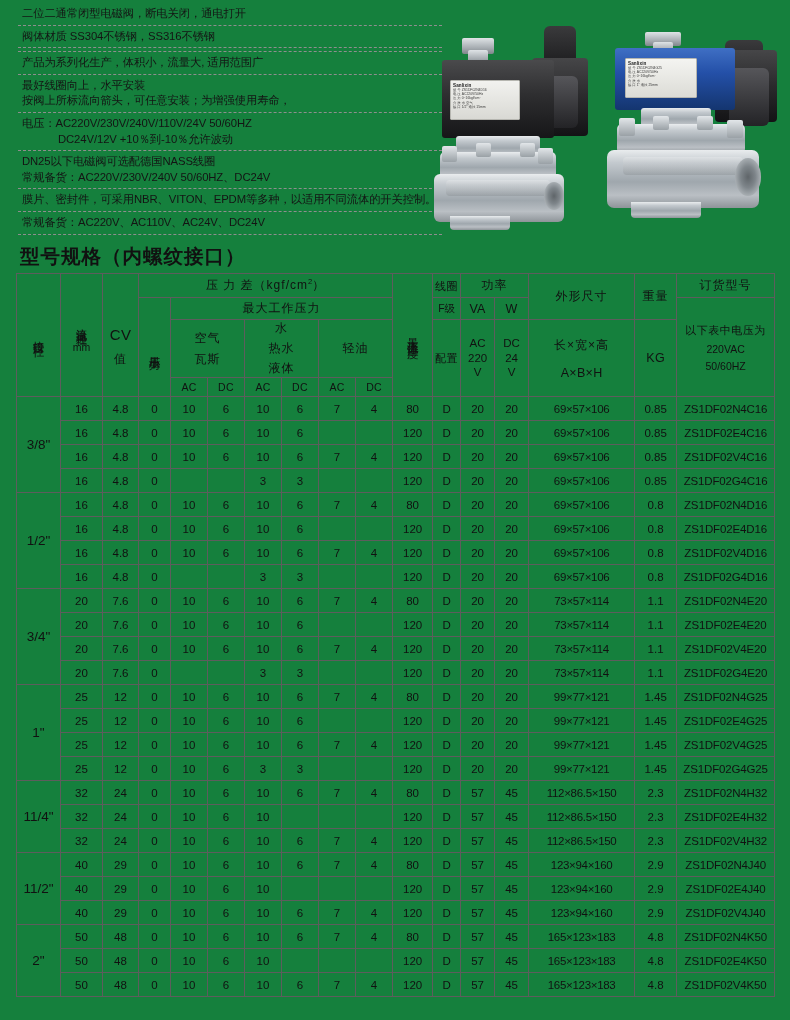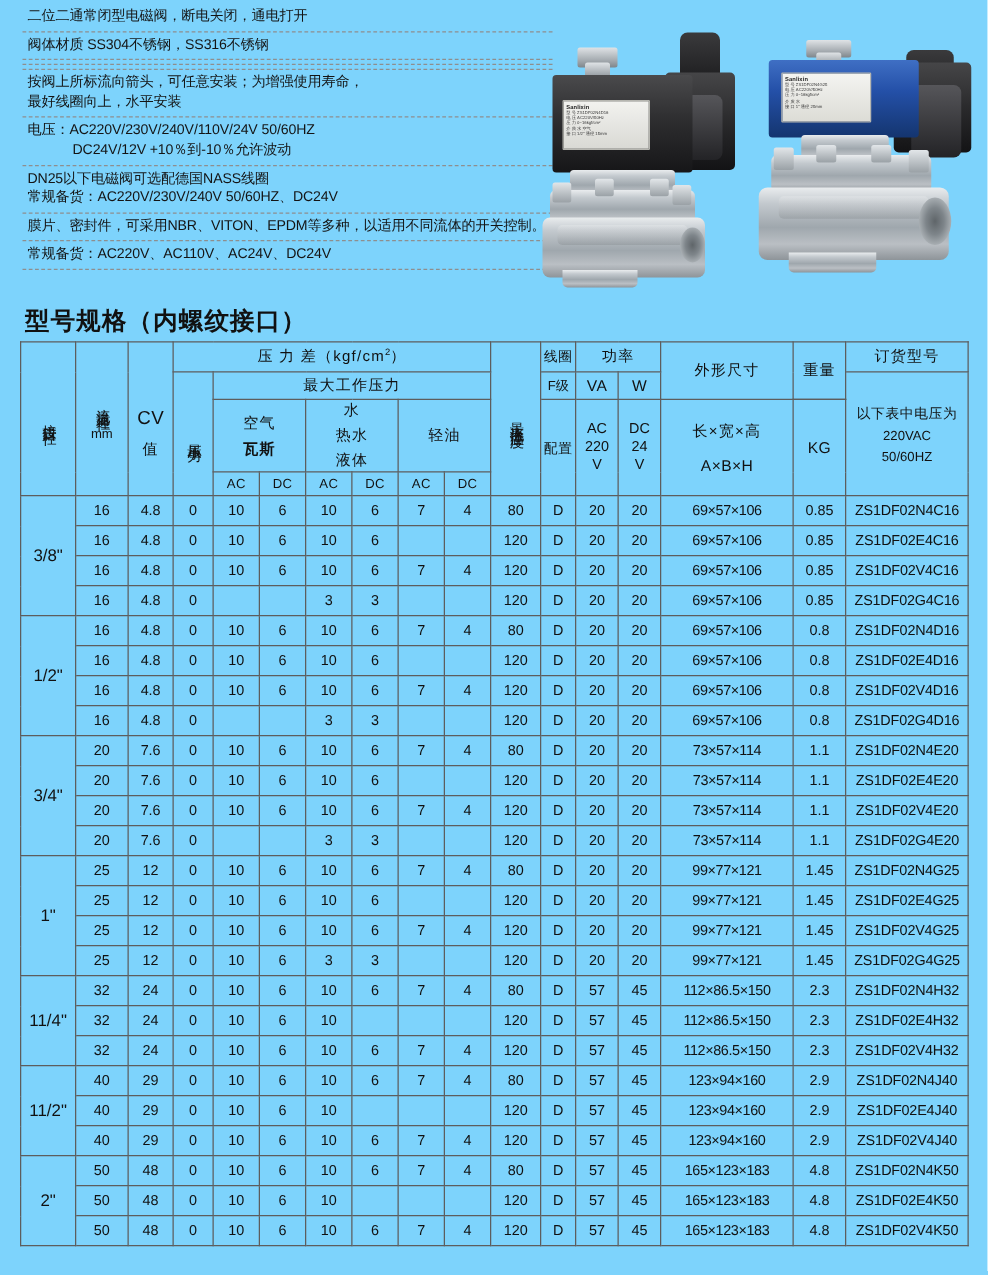--- a/index.html
+++ b/index.html
@@ -8,21 +8,21 @@
     margin: 0; padding: 0;
     width: 790px; height: 1020px;
     background: #ffffff;
     font-family: "Liberation Sans", "DejaVu Sans", sans-serif;
     color: #1a1a1a;
     overflow: hidden;
   }
   #page {
     position: relative;
     width: 790px; height: 1020px;
-    background: #7dd3fc;
+    background: #15803d;
   }
 
   
   .desc {
     position: absolute;
     left: 12px; top: 6px;
     width: 430px;
   }
   .desc-group { margin: 0 0 2px 0; }
   .desc-line {
@@ -163,24 +163,27 @@
   <div class="desc" id="desc-root">
       <div class="desc-group">
         <div class="desc-line">二位二通常闭型电磁阀，断电关闭，通电打开</div>
       </div>
       <div class="dashrule"></div>
       <div class="desc-group">
         <div class="desc-line">阀体材质 SS304不锈钢，SS316不锈钢</div>
       </div>
       <div class="dashrule"></div>
       <div class="dashrule"></div>
+      <div class="desc-group">
+        <div class="desc-line">产品为系列化生产，体积小，流量大, 适用范围广</div>
+      </div>
       <div class="dashrule"></div>
       <div class="desc-group">
+        <div class="desc-line">最好线圈向上，水平安装</div>
         <div class="desc-line">按阀上所标流向箭头，可任意安装；为增强使用寿命，</div>
-        <div class="desc-line">最好线圈向上，水平安装</div>
       </div>
       <div class="dashrule"></div>
       <div class="desc-group">
         <div class="desc-line">电压：AC220V/230V/240V/110V/24V  50/60HZ</div>
         <div class="desc-line indent">DC24V/12V  +10％到-10％允许波动</div>
       </div>
       <div class="dashrule"></div>
       <div class="desc-group">
         <div class="desc-line">DN25以下电磁阀可选配德国NASS线圈</div>
         <div class="desc-line">常规备货：AC220V/230V/240V 50/60HZ、DC24V</div>
@@ -330,21 +333,21 @@
         <th rowspan="4">
           <div class="hcn-sm">以下表中电压为</div>
           <div class="lat-sm" style="margin-top:5px;">220VAC</div>
           <div class="lat-sm" style="margin-top:5px;">50/60HZ</div>
         </th>
       </tr>
 
       <tr>
         <th colspan="2" rowspan="2" style="height:54px;">
           <div class="hcn">空气</div>
-          <div class="hcn" style="margin-top:4px;font-weight:bold;">瓦斯</div>
+          <div class="hcn" style="margin-top:4px;">瓦斯</div>
         </th>
         <th colspan="2" rowspan="2">
           <div class="hcn">水</div>
           <div class="hcn" style="margin-top:3px;">热水</div>
           <div class="hcn" style="margin-top:3px;">液体</div>
         </th>
         <th colspan="2" rowspan="2">
           <span class="hcn">轻油</span>
         </th>
         <th rowspan="3">

